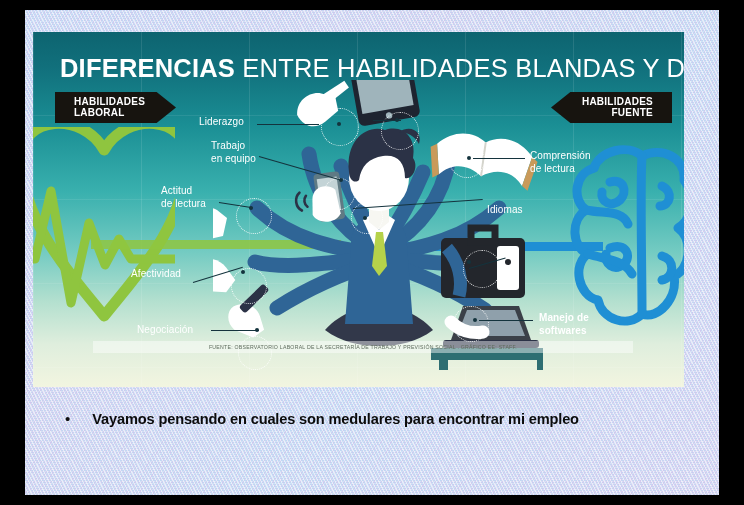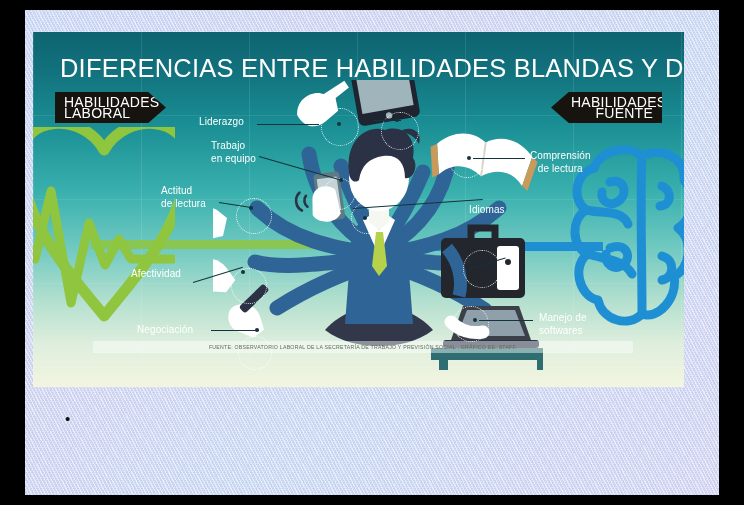--- a/index.html
+++ b/index.html
@@ -39,25 +39,25 @@
   .grid{position:absolute;inset:0;
     background-image:
       linear-gradient(90deg, rgba(255,255,255,.10) 1px, transparent 1px),
       linear-gradient(0deg, rgba(255,255,255,.08) 1px, transparent 1px);
     background-size:108px 100%, 100% 84px;
     pointer-events:none;}
 
   
   .title{position:absolute;left:27px;top:22px;color:#fff;
     font-size:25.5px;letter-spacing:.2px;white-space:nowrap;font-weight:300;}
-  .title b{font-weight:normal;}
-
-  
-  .tag{position:absolute;background:#17140f;color:#fff;font-size:14px;
-    font-weight:normal;line-height:10.5px;letter-spacing:.25px;padding:5px 9px;}
+  .title b{font-weight:bold;}
+
+  
+  .tag{position:absolute;background:#17140f;color:#fff;font-size:10px;
+    font-weight:bold;line-height:10.5px;letter-spacing:.25px;padding:5px 19px;}
   .tag-left{left:22px;top:60px;width:82px;
     clip-path:polygon(0 0, 84% 0, 100% 50%, 84% 100%, 0 100%);padding-right:20px;}
   .tag-right{left:518px;top:60px;width:82px;text-align:right;
     clip-path:polygon(16% 0, 100% 0, 100% 100%, 16% 100%, 0 50%);padding-left:20px;}
 
   
   .heart{position:absolute;left:-8px;top:95px;width:150px;height:210px;}
   
   .brain{position:absolute;right:-4px;top:112px;width:122px;height:185px;}
   
@@ -248,40 +248,41 @@
       <div class="leader" style="left:160px;top:250px;width:52px;transform:rotate(-17deg);"></div>
       <div class="dot" style="left:208px;top:238px;"></div>
 
       <div class="lbl" style="left:104px;top:292px;">Negociación</div>
       <div class="leader" style="left:178px;top:298px;width:48px;"></div>
       <div class="dot" style="left:222px;top:296px;"></div>
 
       <div class="leader" style="left:340px;top:88px;width:28px;"></div>
       <div class="dot" style="left:362px;top:86px;"></div>
 
-      <div class="lbl" style="left:497px;top:118px;text-align:center;">Comprensión
+      <div class="lbl" style="left:497px;top:118px;">Comprensión
 de lectura</div>
       <div class="leader" style="left:440px;top:126px;width:52px;"></div>
       <div class="dot" style="left:434px;top:124px;"></div>
 
-      <div class="lbl" style="left:436px;top:172px;">Idiomas</div>
+      <div class="lbl" style="left:454px;top:172px;">Idiomas</div>
       <div class="leader" style="left:320px;top:176px;width:130px;transform:rotate(-4deg);"></div>
       <div class="dot" style="left:330px;top:184px;"></div>
 
       <div class="leader" style="left:436px;top:236px;width:38px;transform:rotate(-16deg);"></div>
       <div class="dot" style="left:434px;top:228px;"></div>
 
-      <div class="lbl" style="left:506px;top:280px;">Manejo de
+      <div class="lbl" style="left:506px;top:280px;font-weight:bold;">Manejo de
 softwares</div>
       <div class="leader" style="left:446px;top:288px;width:54px;"></div>
       <div class="dot" style="left:440px;top:286px;"></div>
 
       <div class="srcbar">
         <div class="src">FUENTE: OBSERVATORIO LABORAL DE LA SECRETARÍA DE TRABAJO Y PREVISIÓN SOCIAL . GRÁFICO EE: STAFF.</div>
       </div>
     </div>
 
     <div class="bulletrow">
       <span class="bullet">•</span>
+      <span class="bullettxt">Vayamos pensando en cuales son medulares para encontrar mi empleo</span>
     </div>
 
   </div>
 </div>
 
 </body></html>

